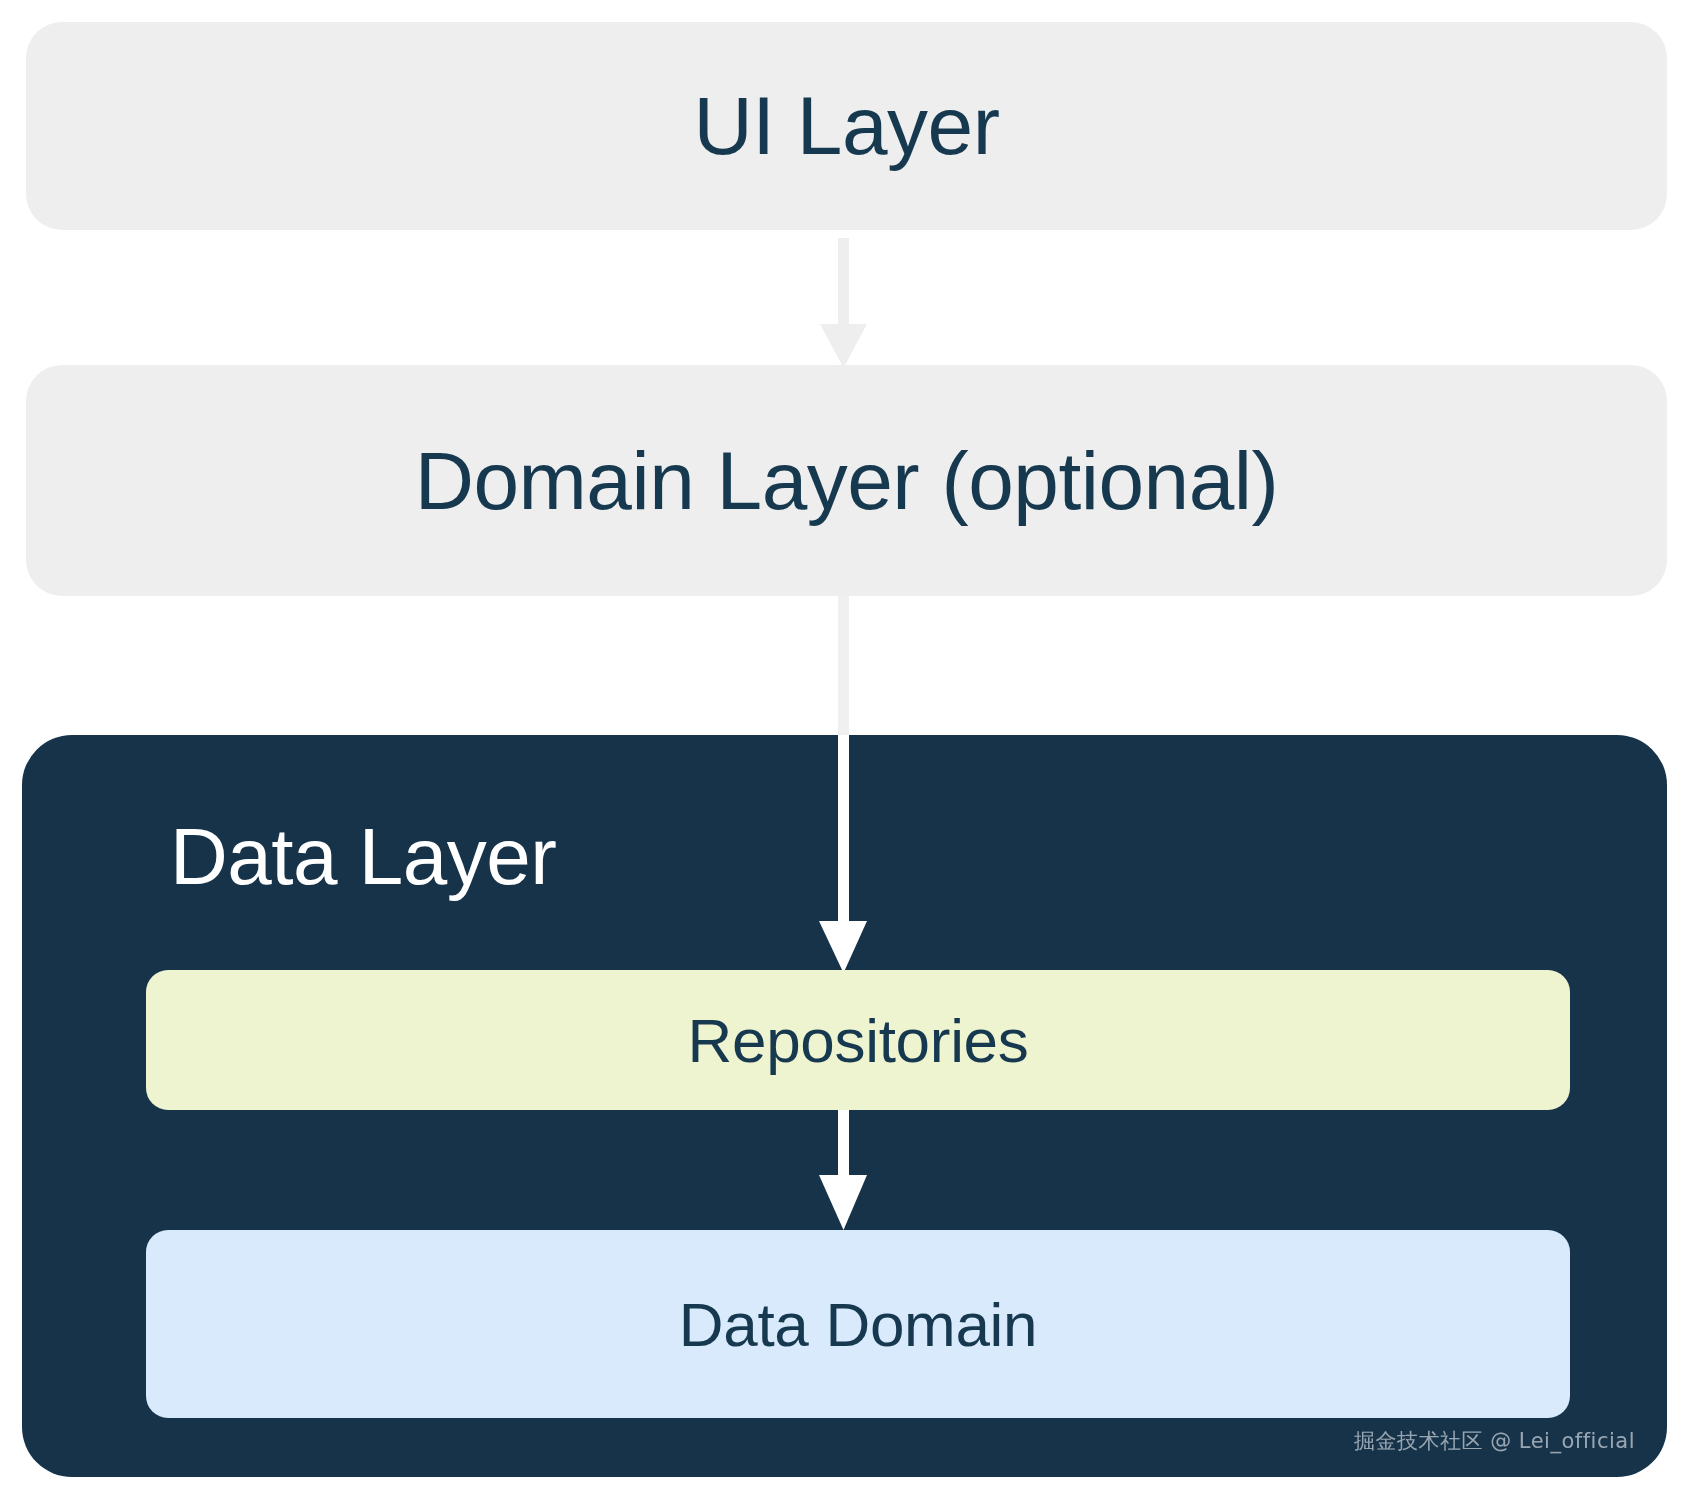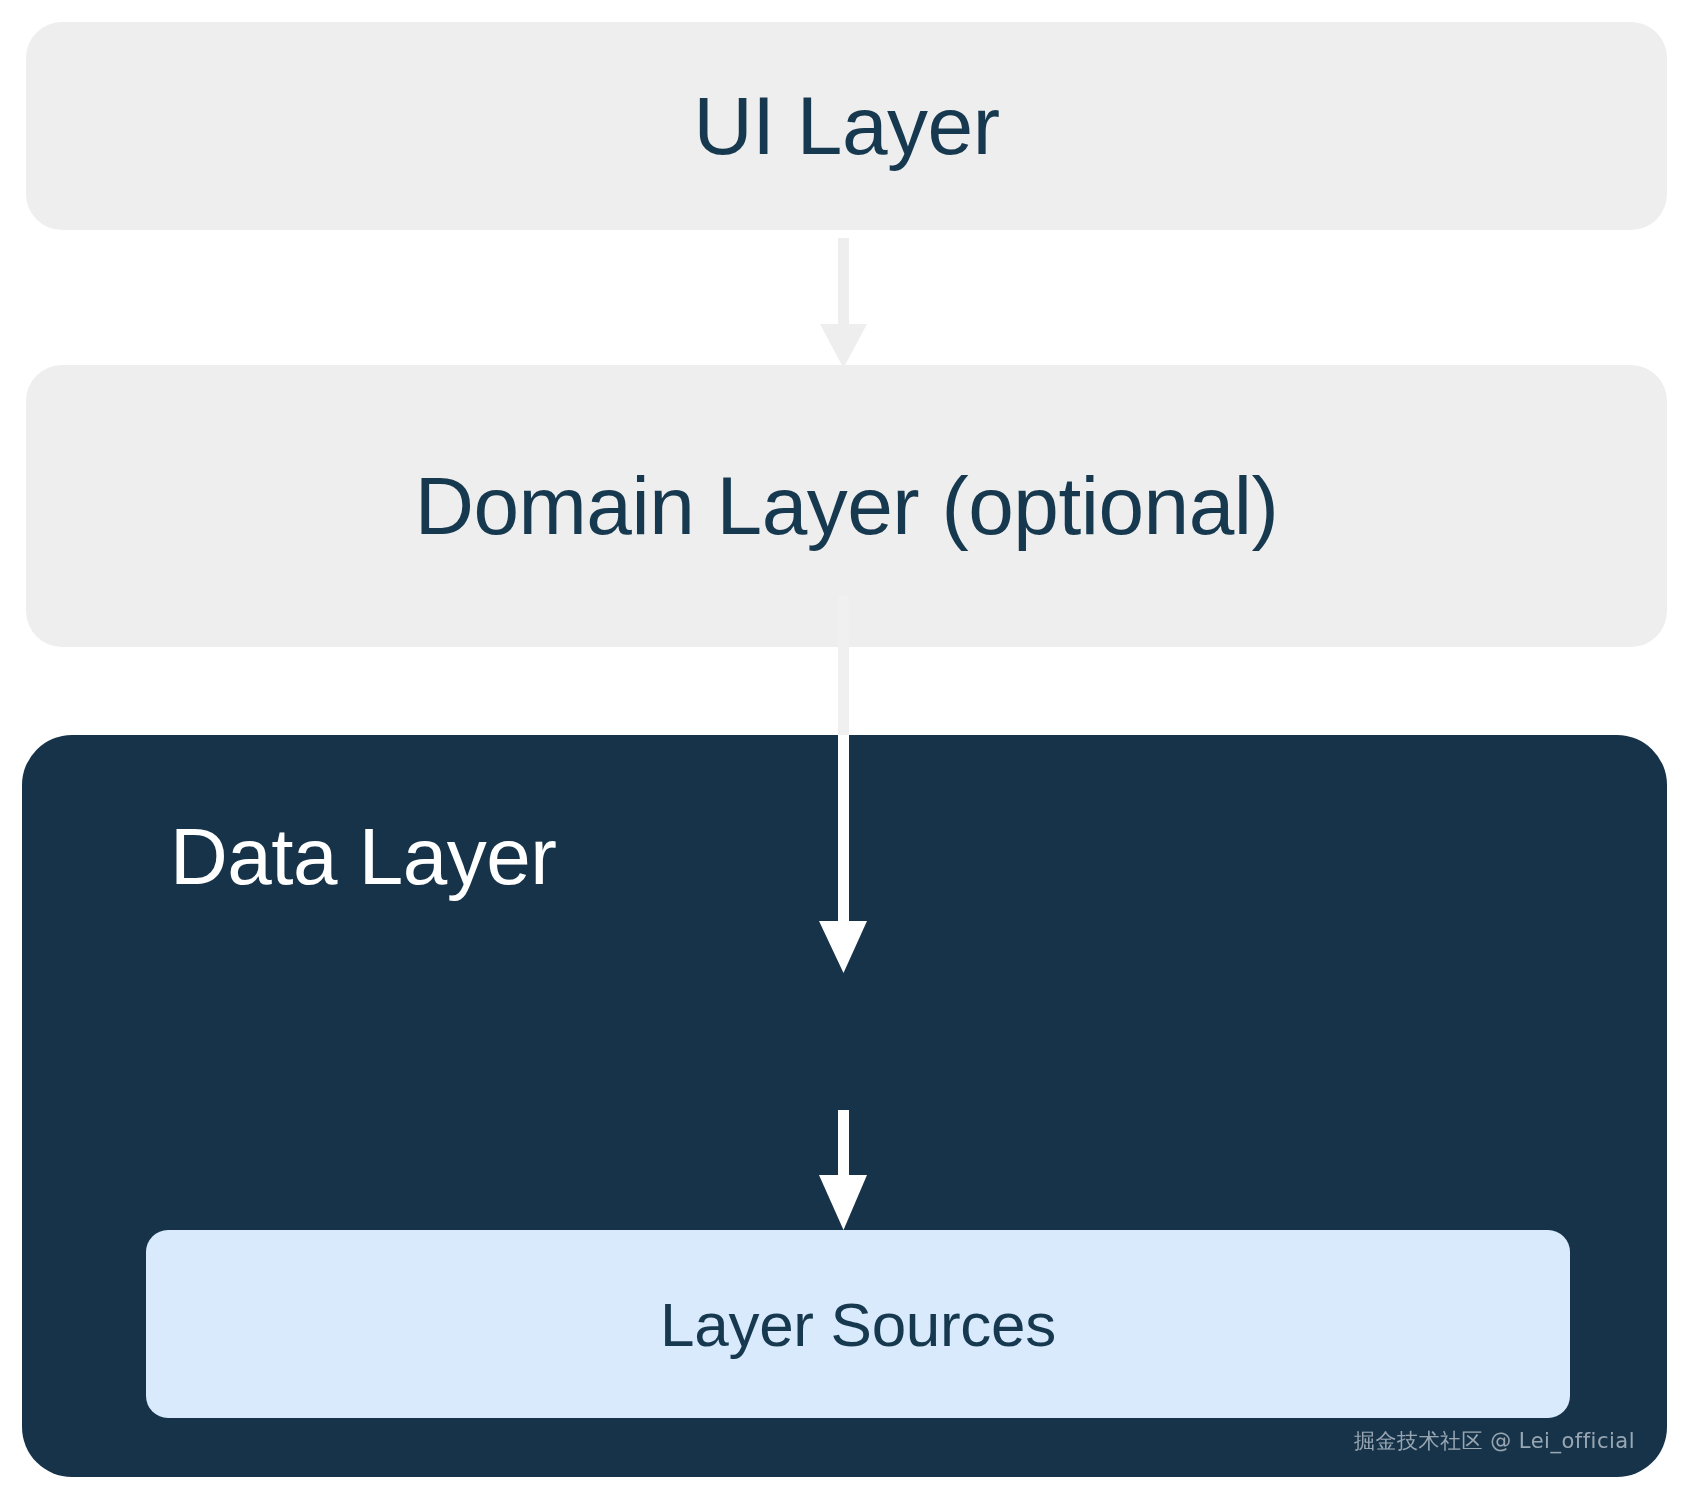--- a/index.html
+++ b/index.html
@@ -39,21 +39,21 @@
     top: 22px;
     width: 1641px;
     height: 208px;
     font-size: 82px;
   }
 
   #domain-layer-box {
     left: 26px;
     top: 365px;
     width: 1641px;
-    height: 282px;
+    height: 231px;
     font-size: 82px;
   }
 
   
   .arrow {
     position: absolute;
     left: 0;
     top: 0;
     pointer-events: none;
   }
@@ -151,27 +151,30 @@
 
   <div id="data-layer-panel">
 
     <div id="data-layer-title">Data Layer</div>
 
     <svg class="arrow" width="1645" height="742" viewBox="0 0 1645 742">
       <rect x="816" y="0" width="11" height="190" fill="#ffffff"></rect>
       <polygon points="797,186 845,186 821.5,238" fill="#ffffff"></polygon>
     </svg>
 
+    <div class="inner-box" id="repositories-box">
+      <span>Repositories</span>
+    </div>
 
     <svg class="arrow" width="1645" height="742" viewBox="0 0 1645 742">
       <rect x="816" y="375" width="11" height="68" fill="#ffffff"></rect>
       <polygon points="797,440 845,440 821.5,495" fill="#ffffff"></polygon>
     </svg>
 
     <div class="inner-box" id="data-sources-box">
-      <span>Layer Sources</span>
+      <span>Data Domain</span>
     </div>
 
     <div id="watermark">掘金技术社区 @ Lei_official</div>
 
   </div>
 
 </div>
 
 </body></html>

